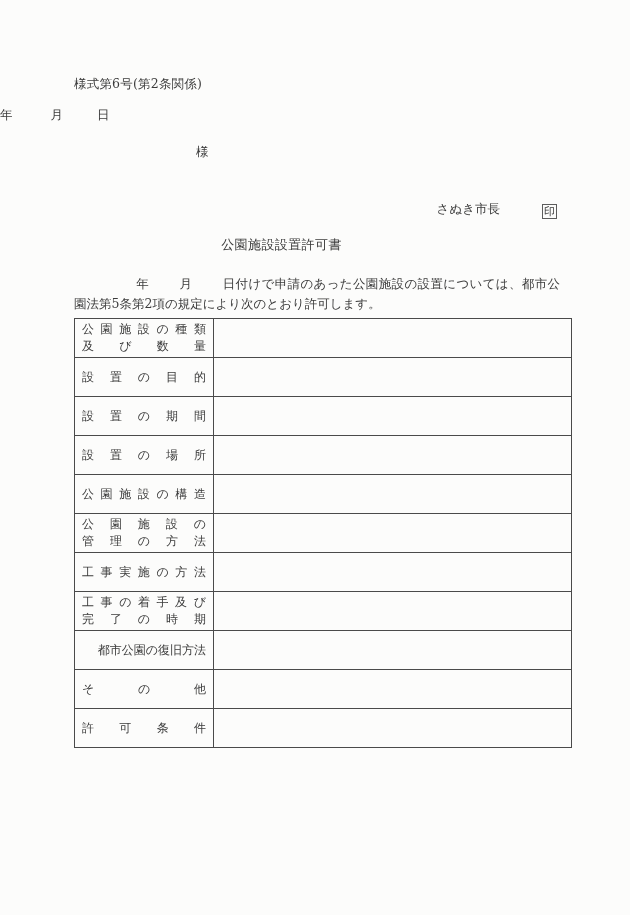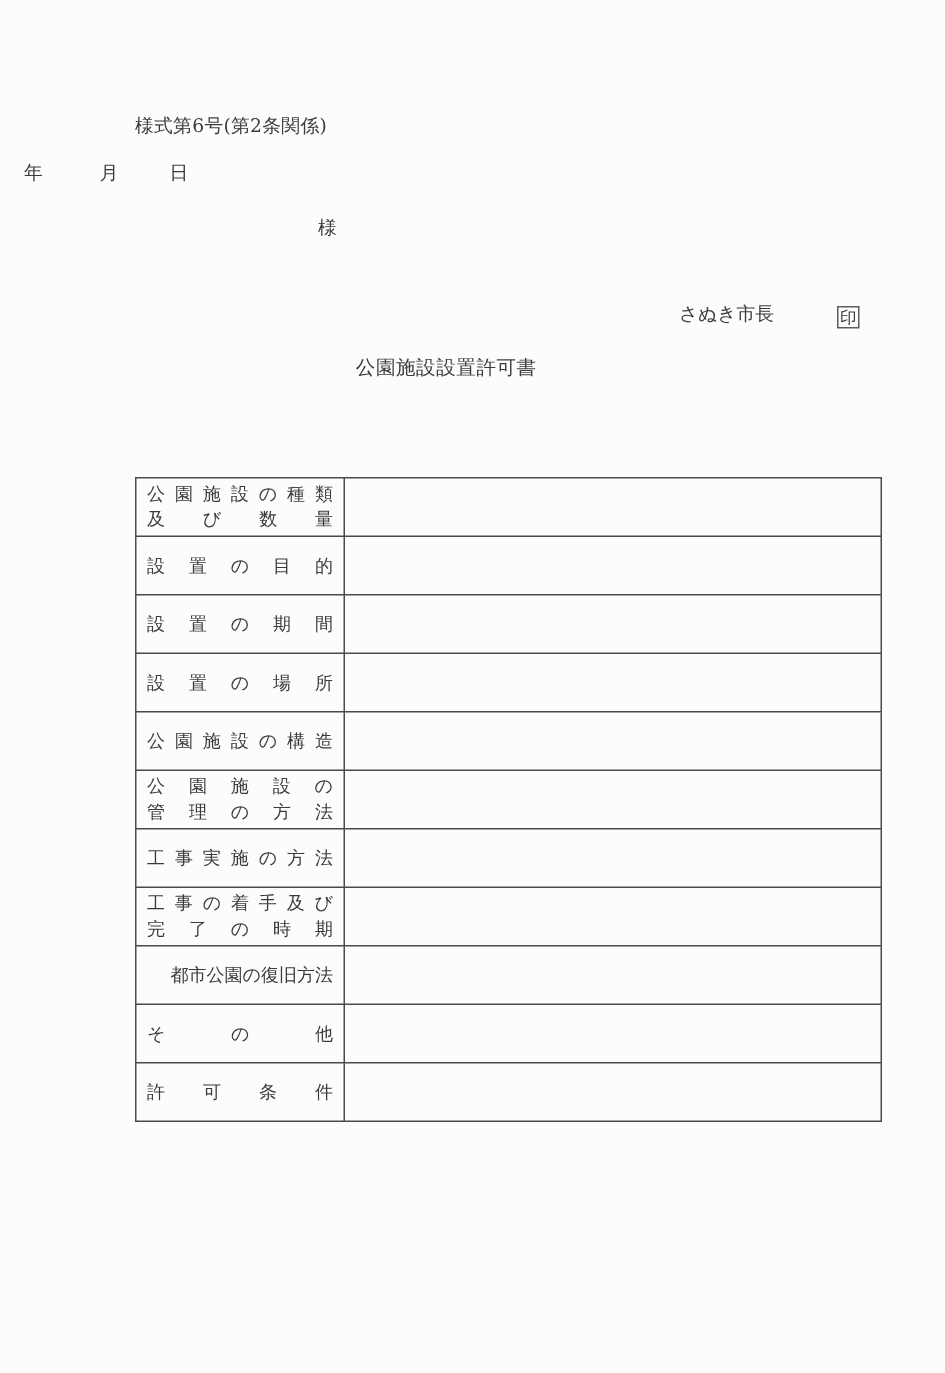--- a/index.html
+++ b/index.html
@@ -13,21 +13,20 @@
     font-family: "DejaVu Serif", "Liberation Serif", serif;
     color: #3b3b3b;
     position: relative;
     overflow: hidden;
     -webkit-font-smoothing: antialiased;
   }
 
   .page {
     position: absolute;
     inset: 0;
-    margin-left: 16px;
   }
 
   
   .form-no {
     position: absolute;
     left: 74px;
     top: 76px;
     font-size: 12.5px;
     letter-spacing: 0.2px;
     white-space: nowrap;
@@ -153,20 +152,23 @@
   </div>
 
   <div class="addressee">様</div>
 
   <div class="signature">
     <span class="sig-name">さぬき市長</span><span class="seal-box">印</span>
   </div>
 
   <div class="doc-title">公園施設設置許可書</div>
 
+  <div class="body-para">
+    <span class="lead-indent"></span><span>年</span><span class="ja-gap"></span><span>月</span><span class="ja-gap"></span><span>日付けで申請のあった公園施設の設置については、都市公園法第</span><span>5条第2項の規定により次のとおり許可します。</span>
+  </div>
 
   <table class="form-table">
     <tbody>
         <tr class="double">
           <td class="label">
             <span class="lbl-stack">
               <span class="lbl-line">
                 <span>公</span>
                 <span>園</span>
                 <span>施</span>

